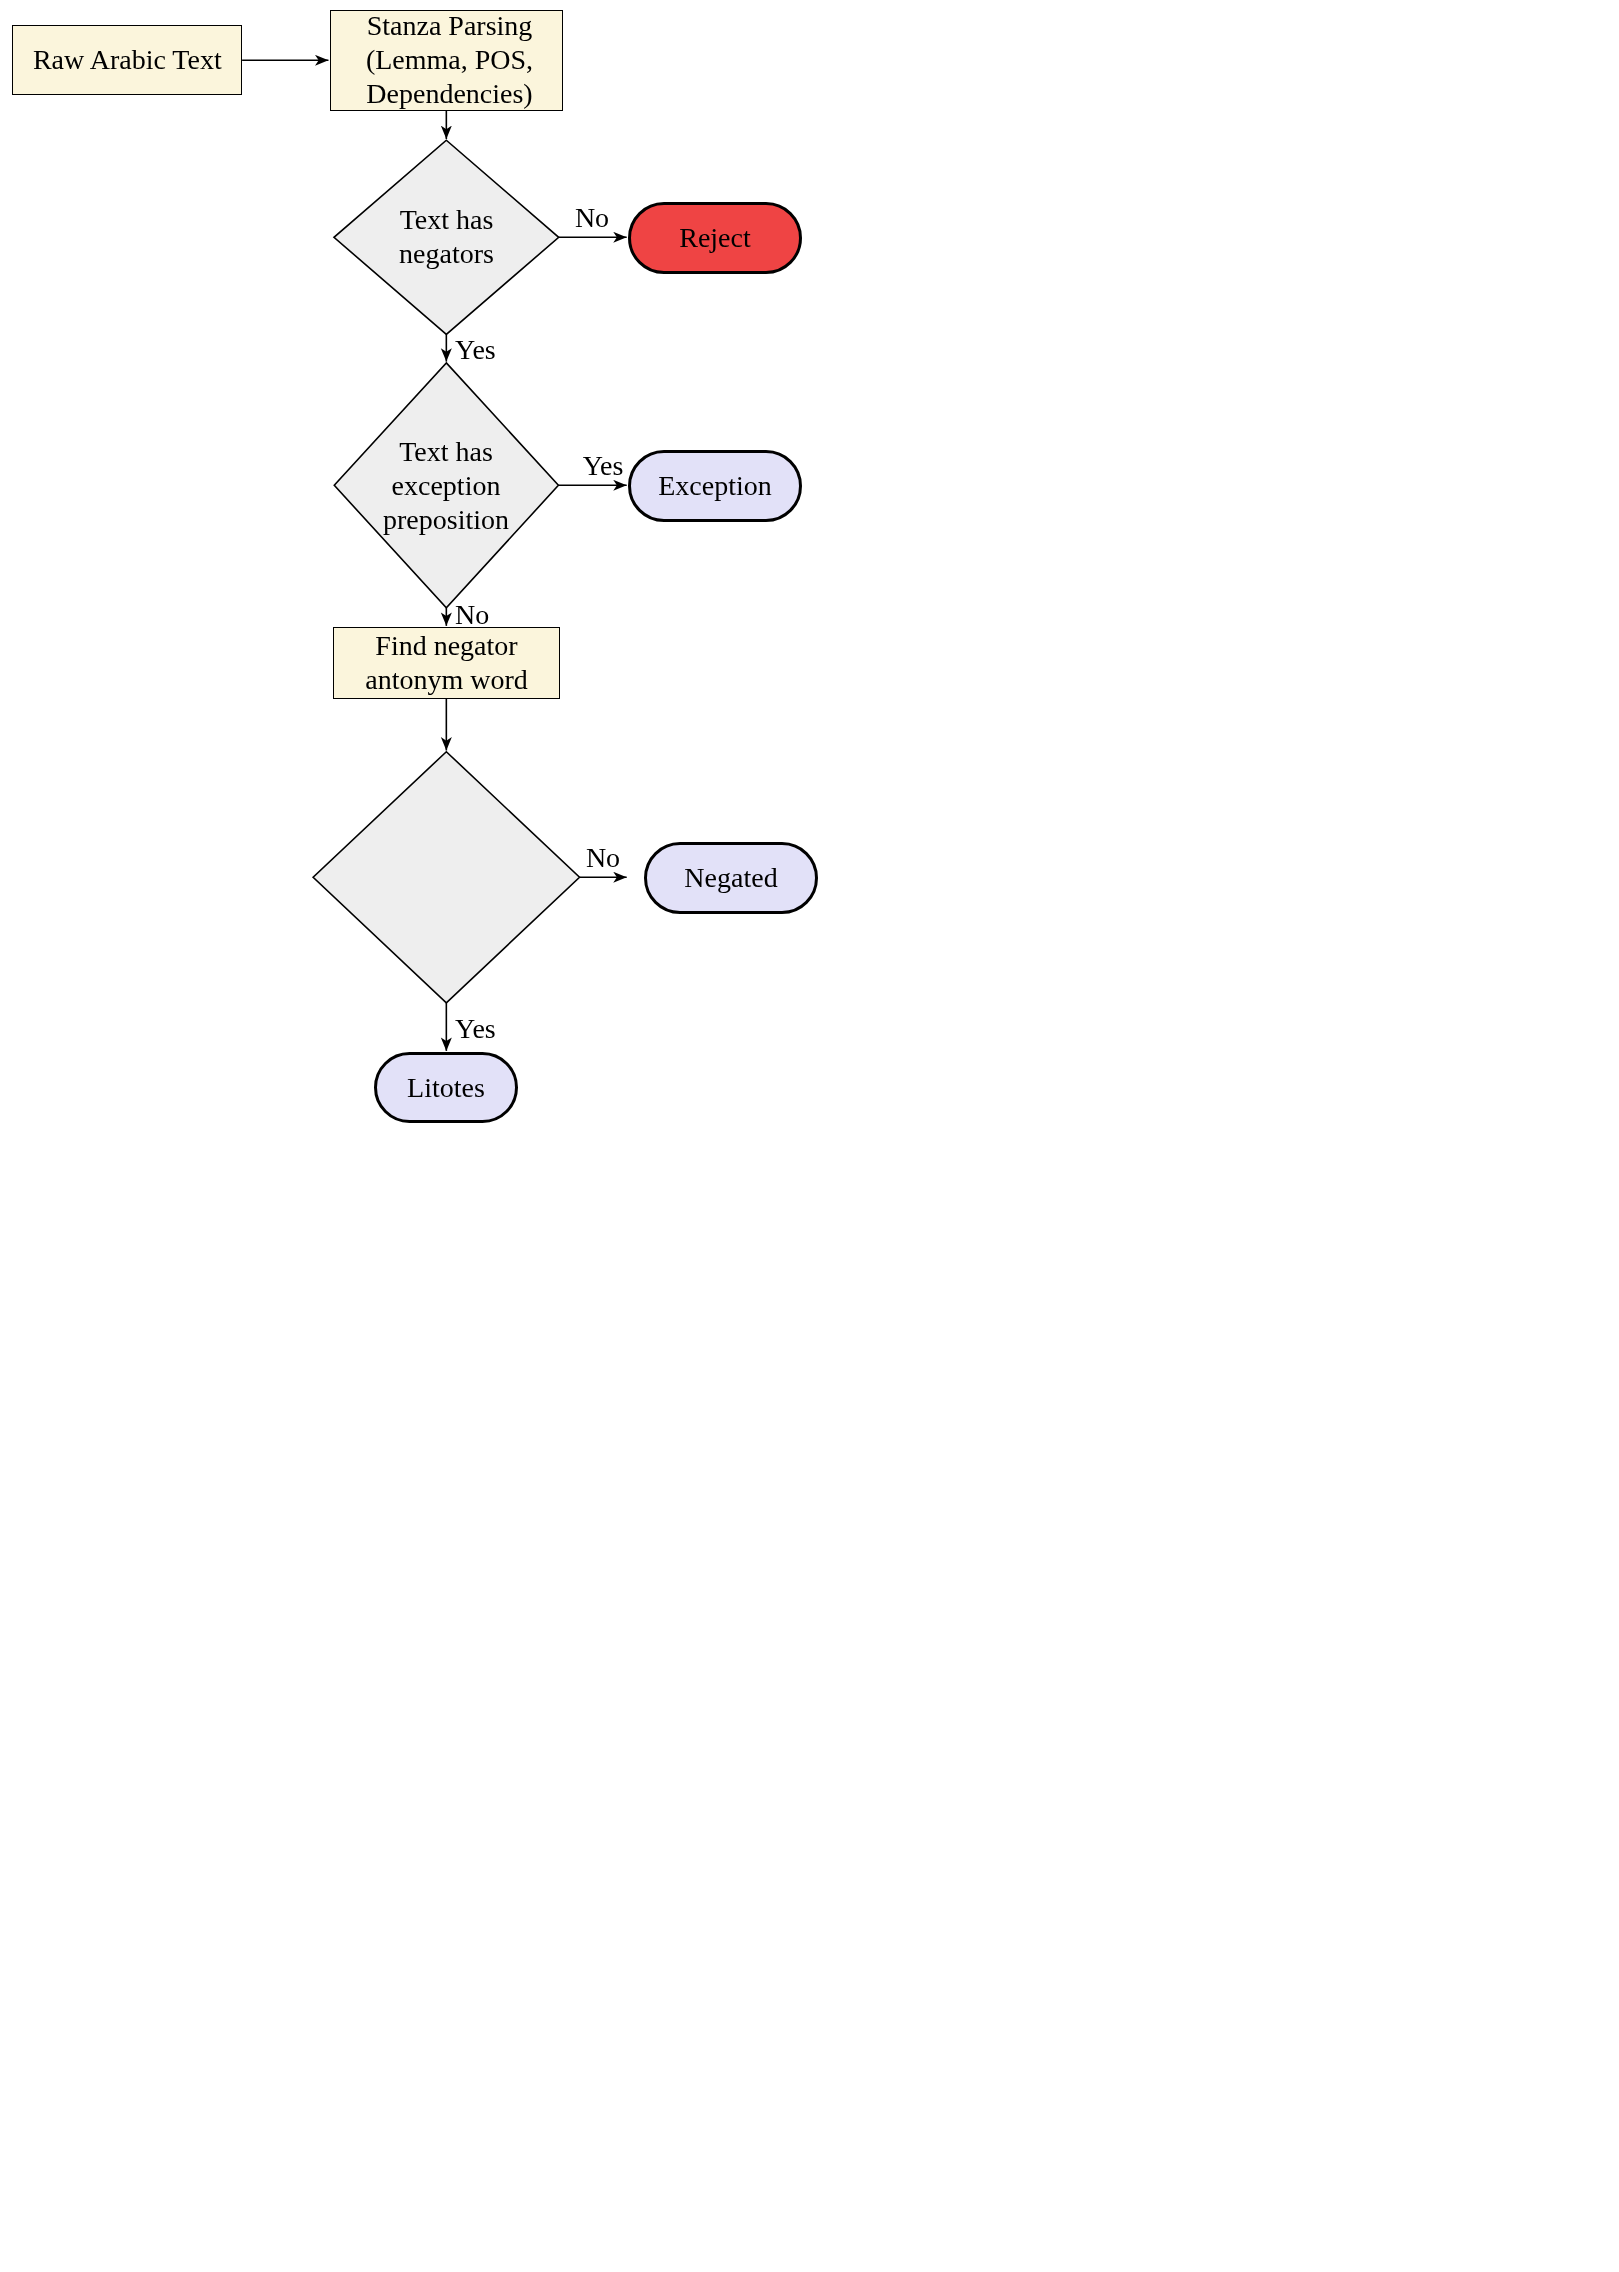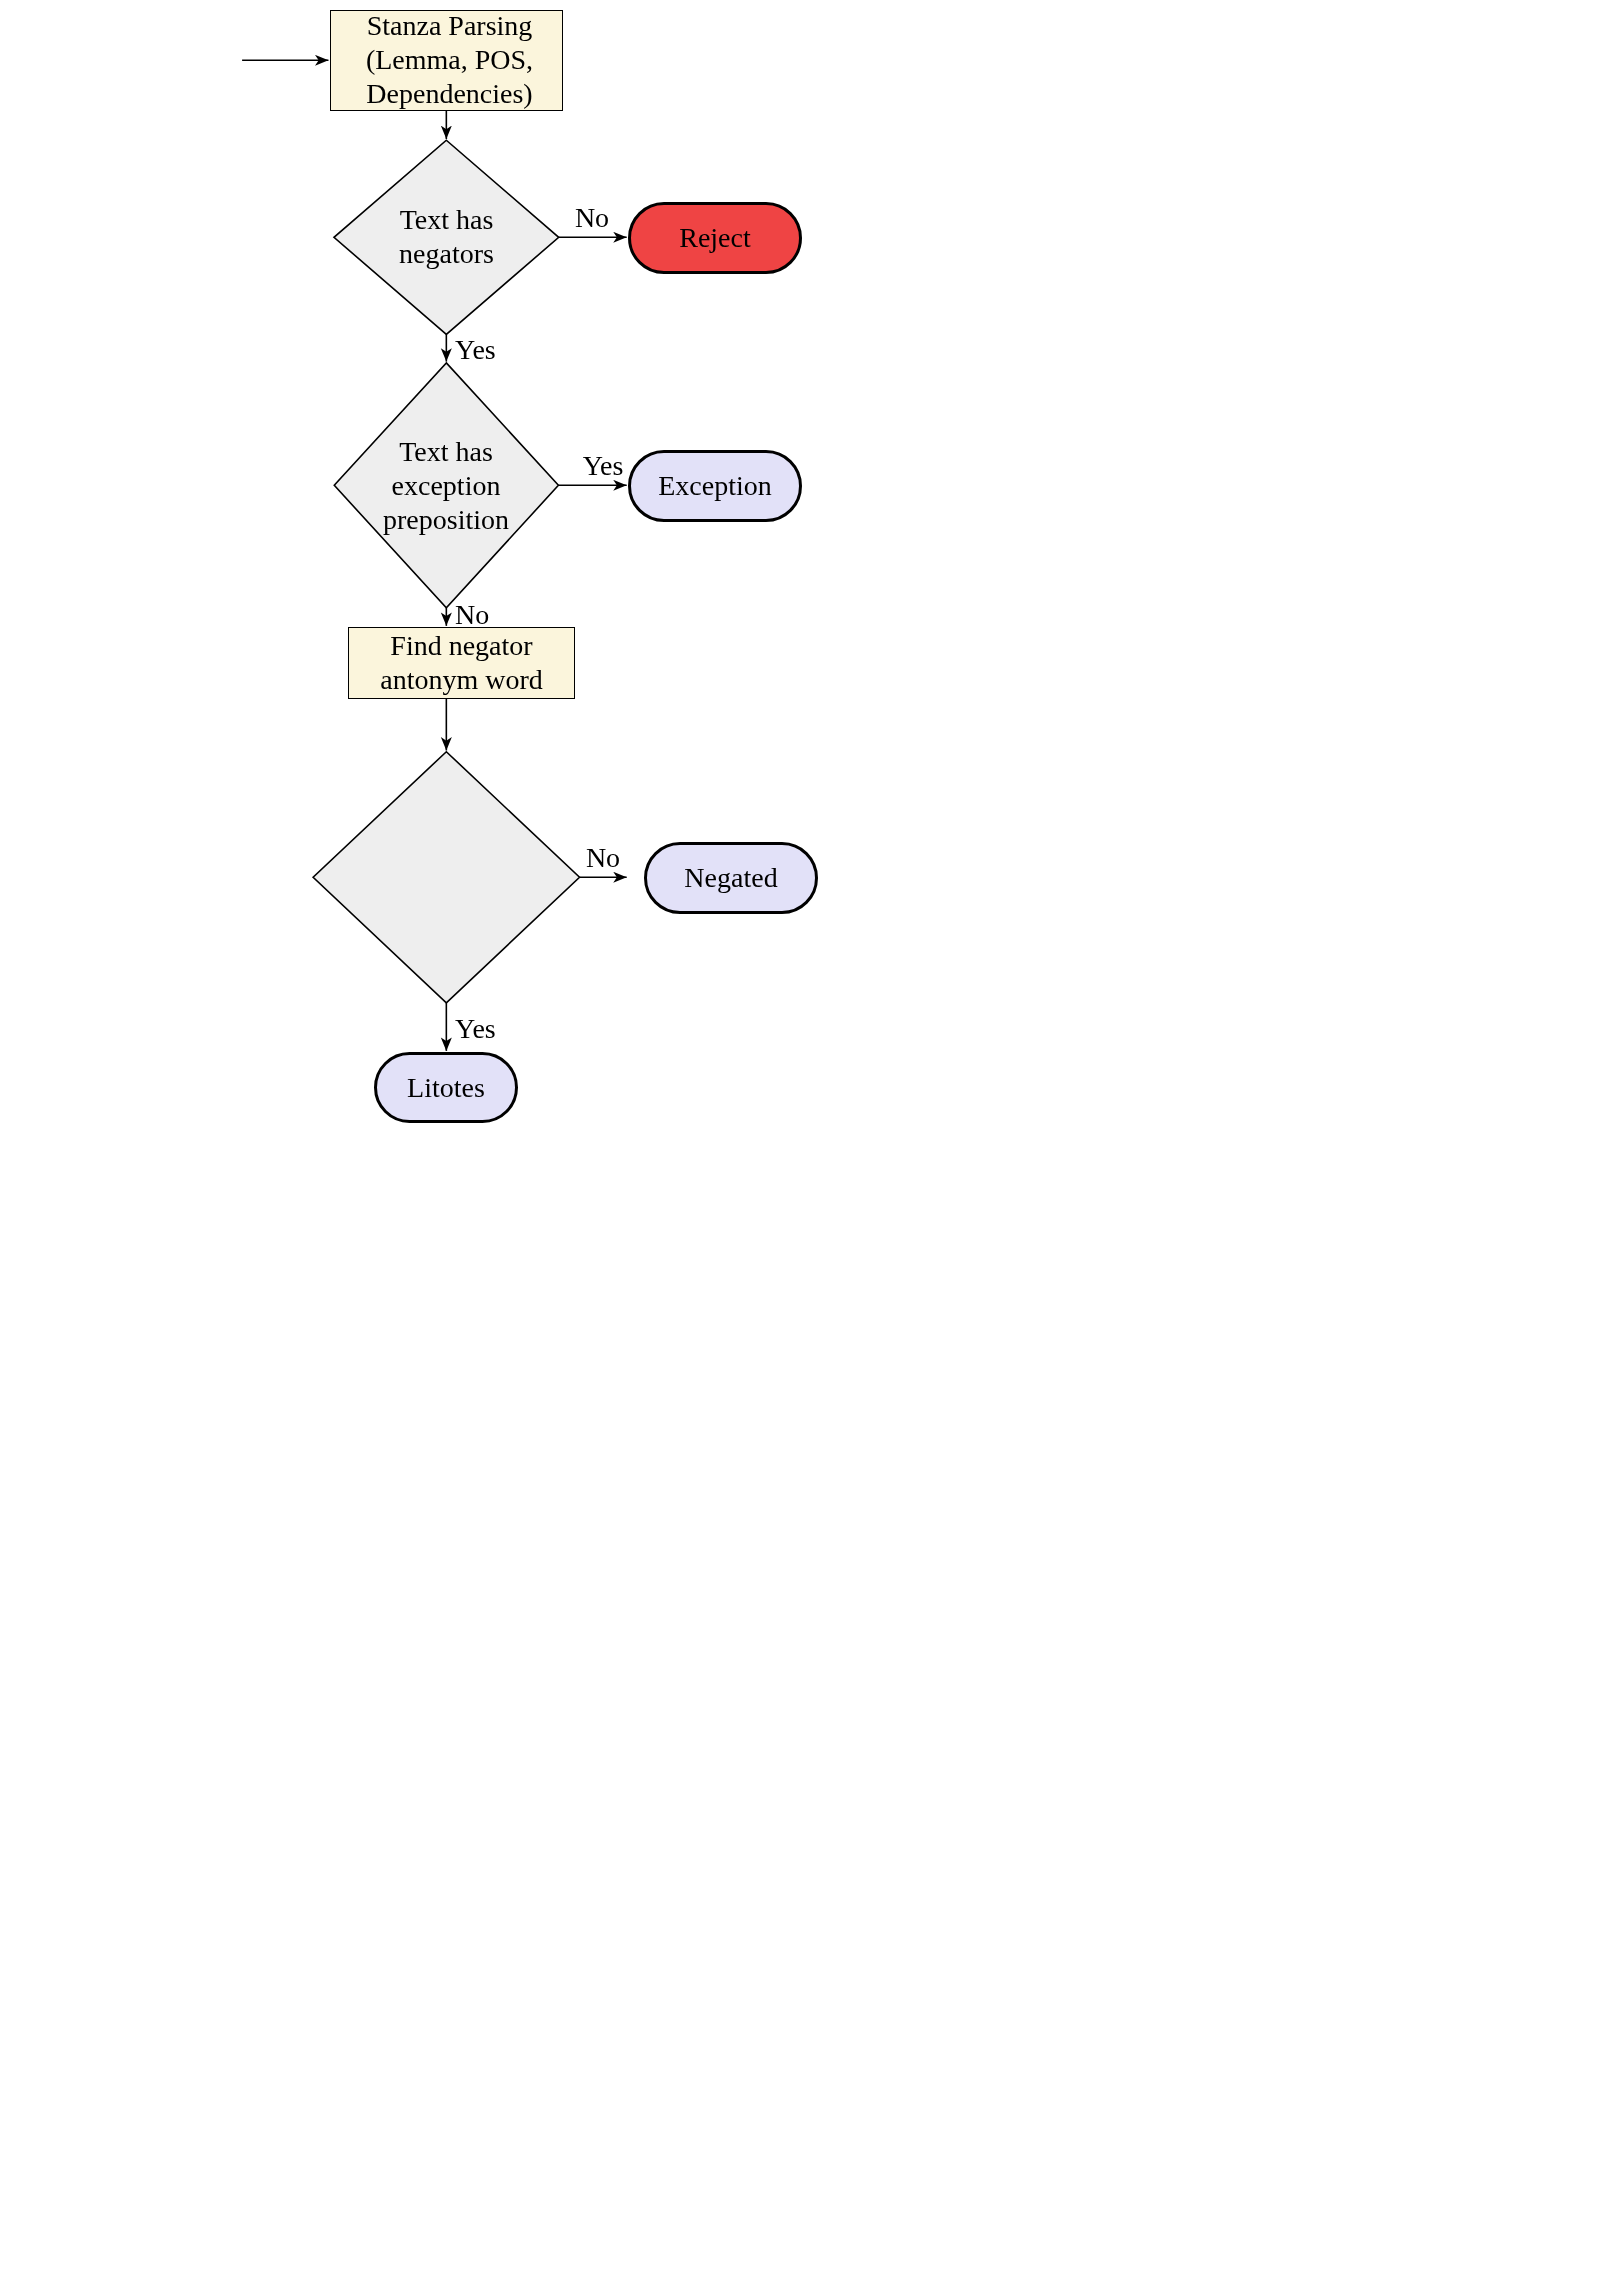--- a/index.html
+++ b/index.html
@@ -66,30 +66,35 @@
       <line x1="728.5" y1="1637.5" x2="728.5" y2="1716" marker-end="url(#arrow)"></line>
     </g>
 
     <g stroke="#000" stroke-width="2.6" fill="#EEEEEE">
       <polygon points="728.5,229 912,387.5 728.5,546 545,387.5"></polygon>
       <polygon points="728.5,592.5 911.5,792.5 728.5,992.5 545.5,792.5"></polygon>
       <polygon points="728.5,1227.5 946,1432.5 728.5,1637.5 511,1432.5"></polygon>
     </g>
   </svg>
 
+  <div class="node process" style="left:12.3px;top:25px;width:230px;height:70px;">
+    <div>
+      <div>Raw Arabic Text</div>
+    </div>
+  </div>
 
   <div class="node process" style="left:330px;top:9.8px;width:233px;height:101px;padding-left:6px;">
     <div>
       <div>Stanza Parsing</div>
       <div>(Lemma, POS,</div>
       <div>Dependencies)</div>
     </div>
   </div>
 
-  <div class="node process" style="left:348px;top:627px;width:227px;height:72px;">
+  <div class="node process" style="left:333px;top:627px;width:227px;height:72px;">
     <div>
       <div>Find negator</div>
       <div>antonym word</div>
     </div>
   </div>
 
   <div class="decision-text" style="left:334px;top:140px;width:225px;height:194px;">
     <div>Text has</div>
     <div>negators</div>
   </div>

